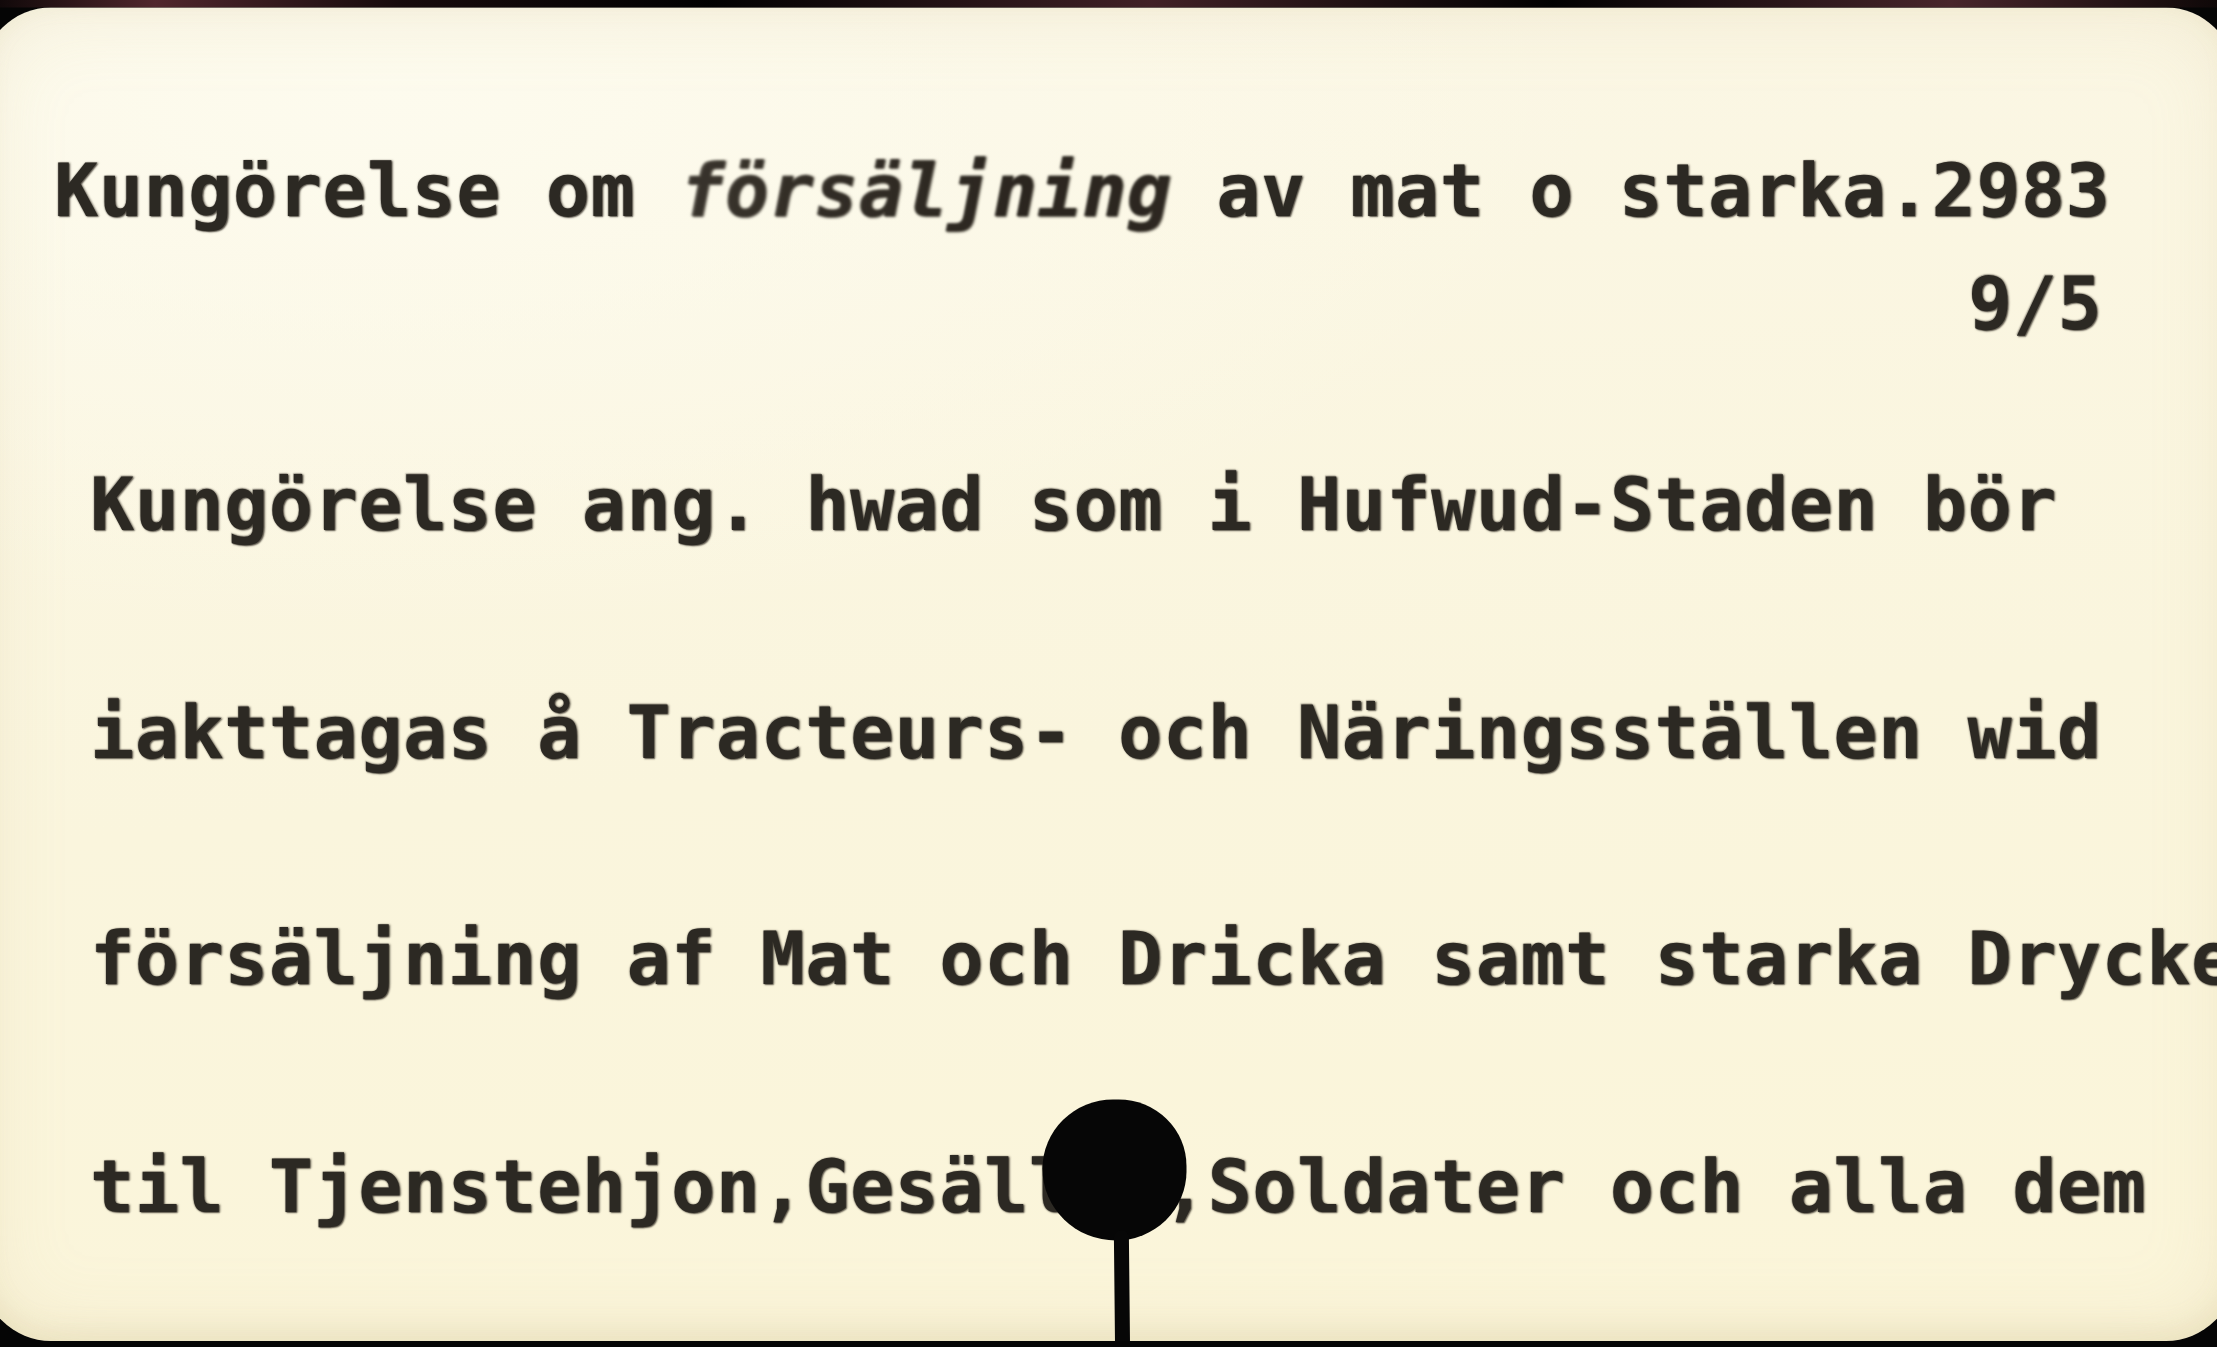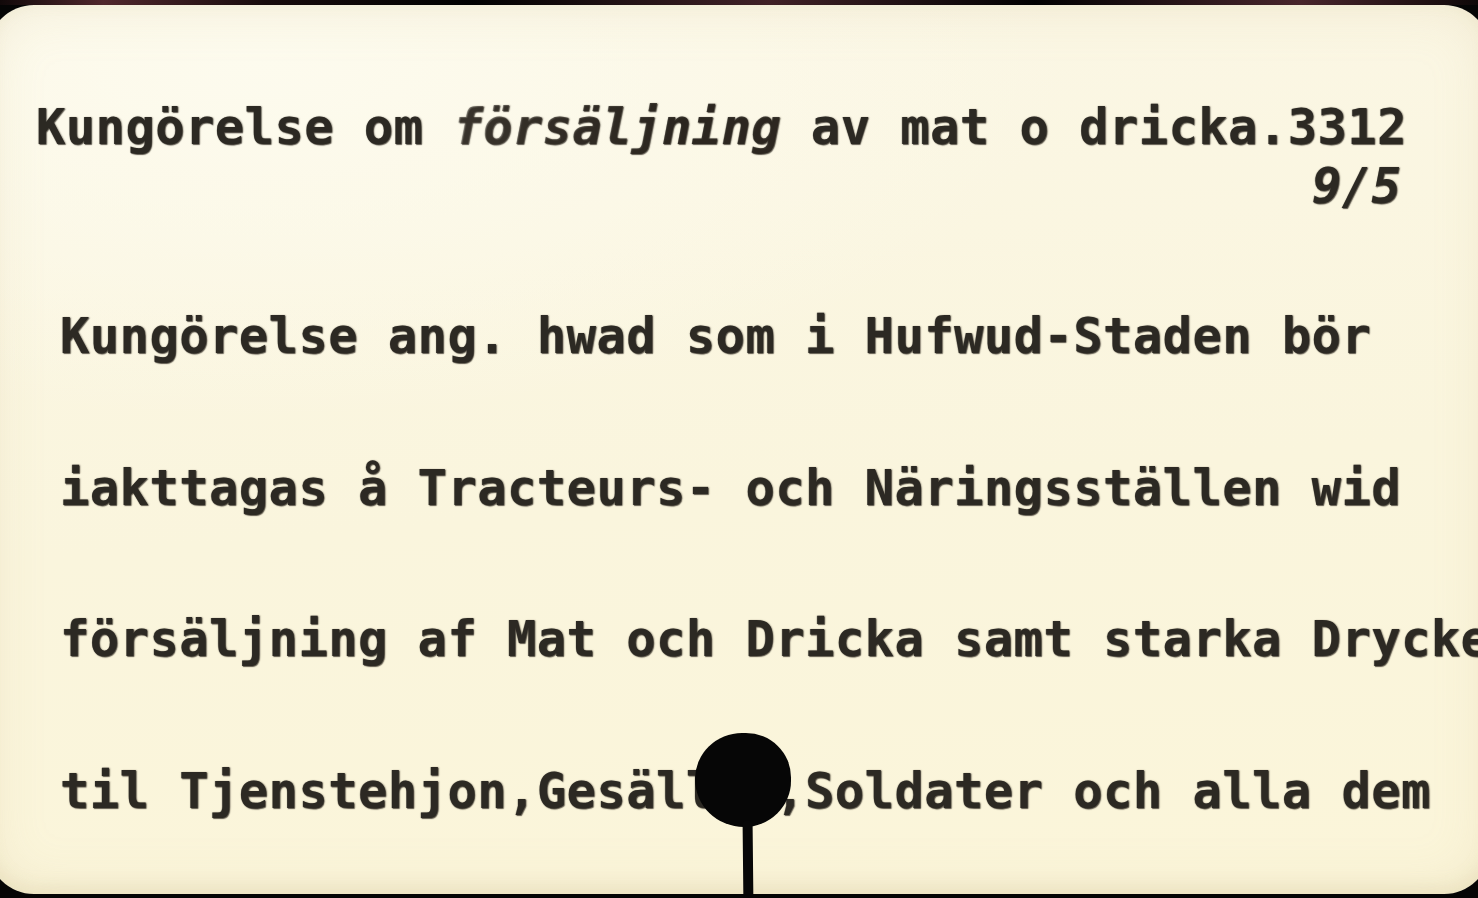--- a/index.html
+++ b/index.html
@@ -70,23 +70,22 @@
       rgba(44,41,35,.92) 70%,
       rgba(44,41,35,.88) 100%);
     -webkit-background-clip: text;
     background-clip: text;
     color: transparent;
     filter: blur(0.55px);
     font-style: italic;
   }
   .date-fraction {
     left: 1324px; 
-    top: 154px;
+    top: 170px;
     line-height: 56px;
-    font-style: italic;
   }
   .body-block {
     left: 72px;   
     top: 206px;
     line-height: 50.5px;
   }
   .body-line { white-space: pre; }
   
   .punch-hole {
     position: absolute;
@@ -110,21 +109,21 @@
   }
 </style>
 </head>
 <body>
 
 <div class="stage">
   <div class="scan-edge-top"></div>
 
   <div class="card">
 
-    <div class="typewriter title-line"><span>Kungörelse om </span><span class="overstruck">försäljning</span><span> av mat o dricka.</span><span>3312</span></div>
+    <div class="typewriter title-line"><span>Kungörelse om </span><span class="overstruck">försäljning</span><span> av mat o starka.</span><span>2983</span></div>
 
     <div class="typewriter date-fraction">9/5</div>
 
     <div class="typewriter body-block">
       <div class="body-line">Kungörelse ang. hwad som i Hufwud-Staden bör</div>
       <div class="body-line">iakttagas å Tracteurs- och Näringsställen wid</div>
       <div class="body-line">försäljning af Mat och Dricka samt starka Drycke</div>
       <div class="body-line">til Tjenstehjon,Gesäller,Soldater och alla dem</div>
       
     </div>

